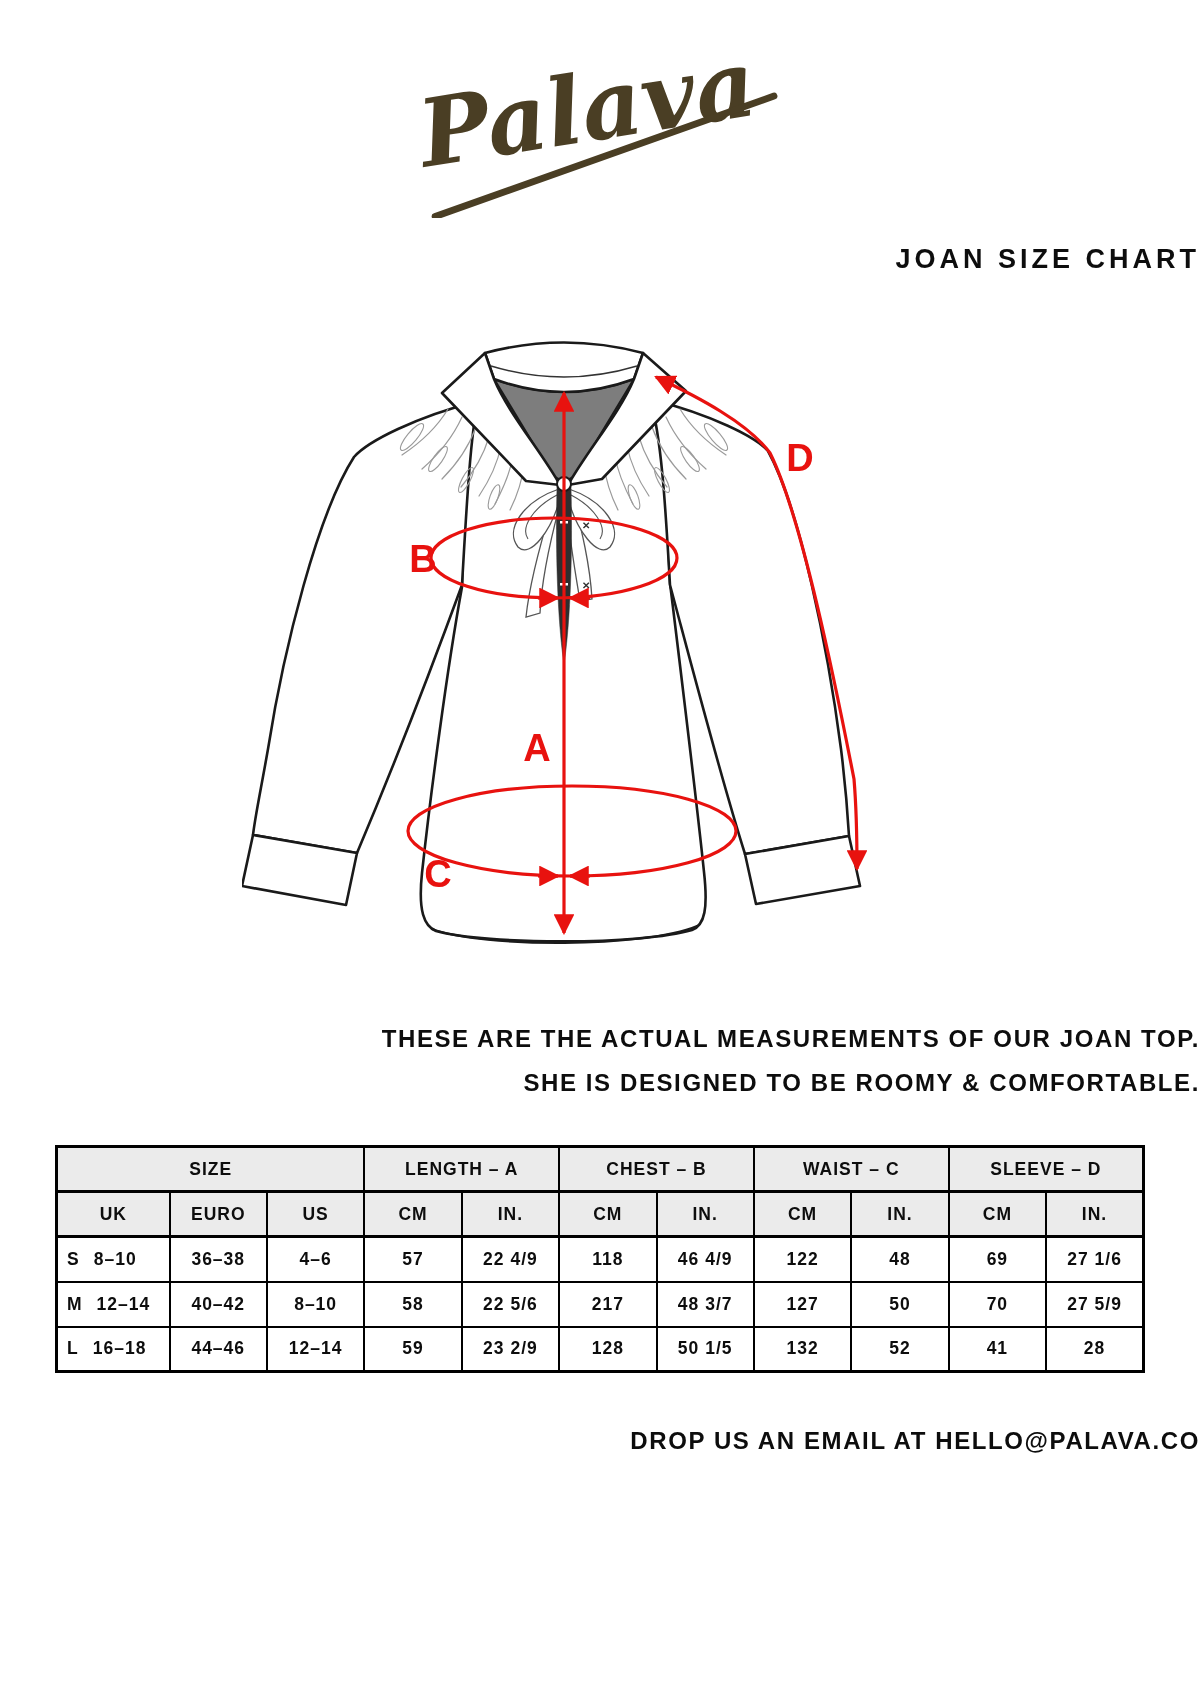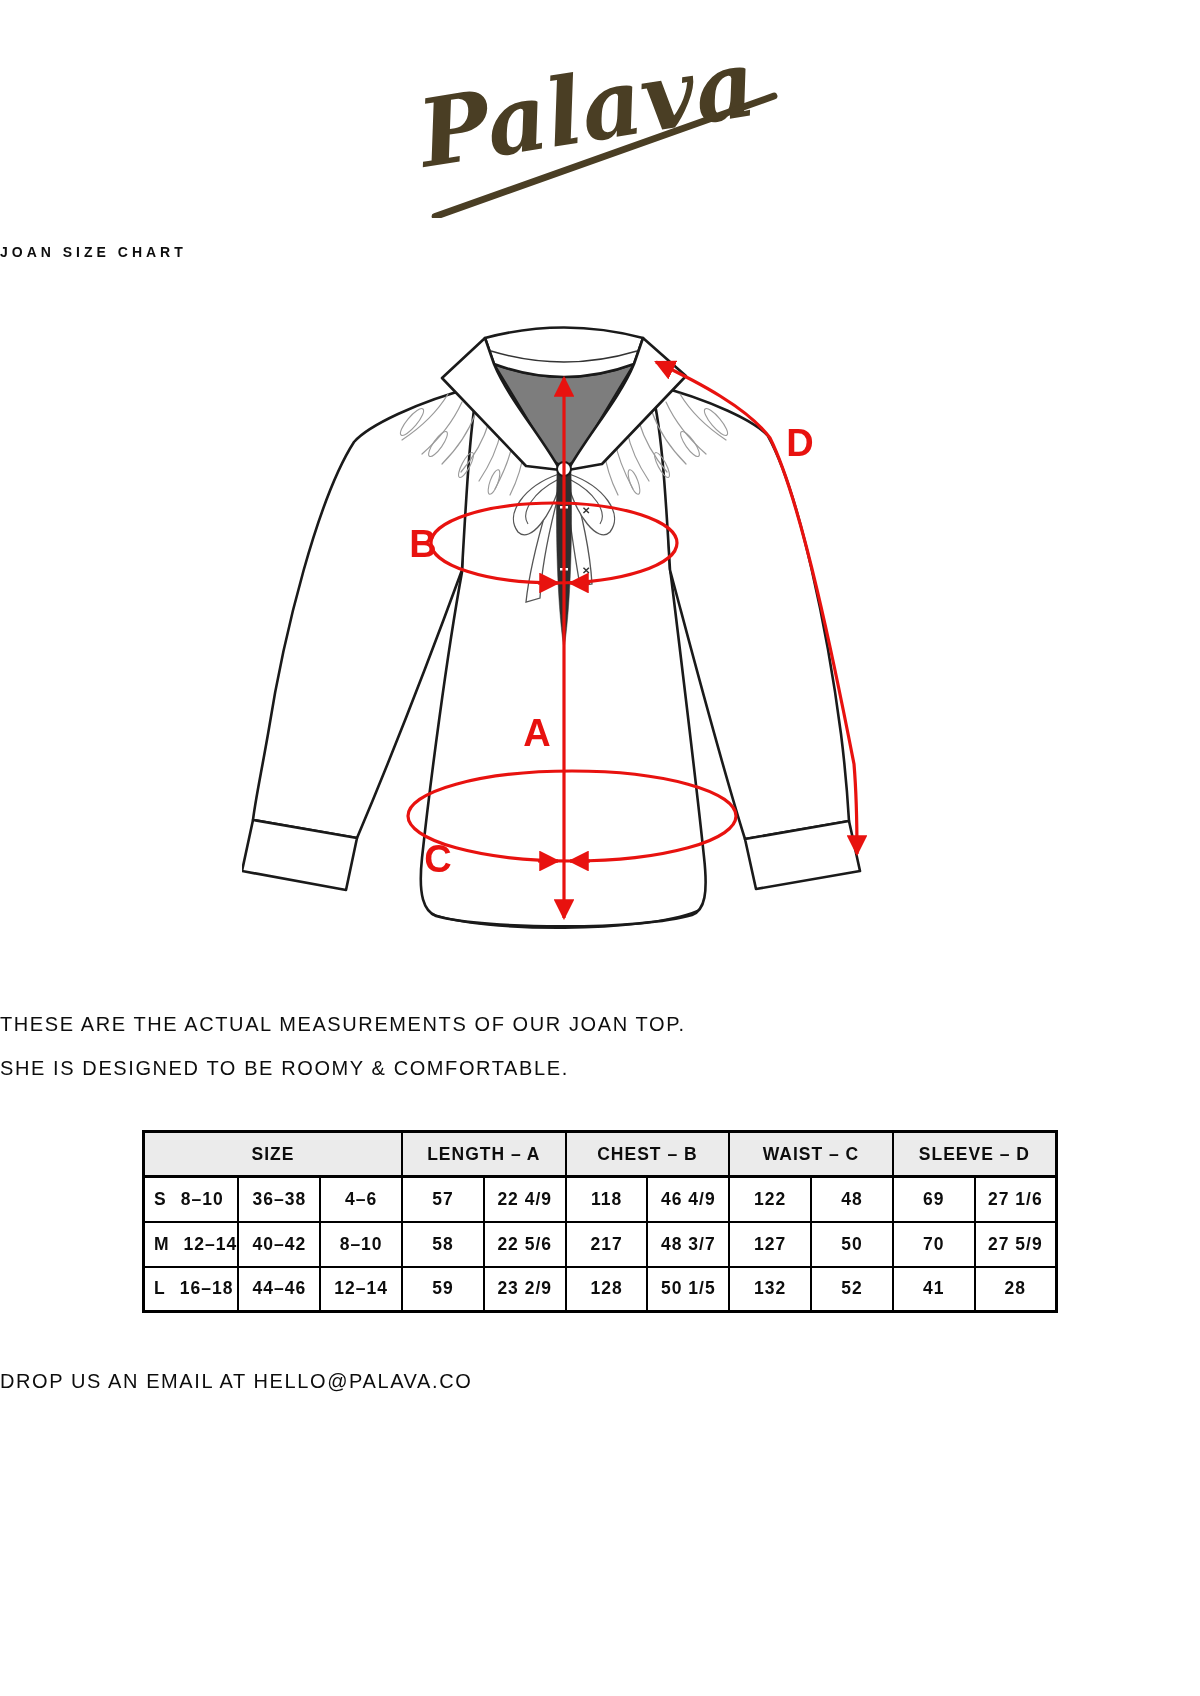--- a/index.html
+++ b/index.html
@@ -14,50 +14,50 @@
   
   .logo-wrap{display:flex; justify-content:center; padding-top:38px;}
   .logo-text{
     font-family:"DejaVu Serif", serif; font-style:italic; font-weight:bold;
     fill:var(--logo-color);
   }
   .logo-swash{stroke:var(--logo-color); stroke-width:7; fill:none; stroke-linecap:round;}
 
   
   .page-title{
-    margin-top:26px; text-align:left;
-    font-size:14px; font-weight:bold; letter-spacing:4px;
+    margin-top:26px; text-align:right;
+    font-size:27px; font-weight:bold; letter-spacing:4px;
   }
 
   
   .diagram-wrap{display:flex; justify-content:center; margin-top:42px; transform:translateX(-38px);}
   .garment-stroke{fill:#ffffff; stroke:#1a1a1a; stroke-width:2.6; stroke-linejoin:round;}
   .garment-line{fill:none; stroke:#1a1a1a; stroke-width:2.2; stroke-linecap:round;}
   .fold-line{fill:none; stroke:#333; stroke-width:1.4;}
   .gather{fill:none; stroke:#9a9a9a; stroke-width:1.2; stroke-linecap:round;}
   .gather-loop{fill:none; stroke:#9a9a9a; stroke-width:1.1;}
   .neck-fill{fill:#7d7d7d; stroke:#1a1a1a; stroke-width:2.2;}
   .bow{fill:#ffffff; stroke:#555; stroke-width:1.3;}
   .bow-inner{fill:none; stroke:#555; stroke-width:1.1;}
   .streamer{fill:#2e2e2e; stroke:#2e2e2e; stroke-width:.5;}
   .knot{fill:#fff; stroke:#1a1a1a; stroke-width:2;}
   .xmark{font-size:10px; fill:#333; font-weight:bold;}
   .red-line{stroke:var(--red); stroke-width:3.2; fill:none;}
   .red-marker{fill:var(--red);}
   .red-label{fill:var(--red); font-weight:bold; font-size:38px; font-family:"Liberation Sans",sans-serif;}
 
   
-  .lead{ text-align:left; font-weight:normal; font-size:20px; letter-spacing:1.6px; line-height:44px;}
+  .lead{ text-align:right; font-weight:bold; font-size:24px; letter-spacing:1.6px; line-height:44px;}
   .intro{margin-top:52px;}
   .advice{margin-top:46px;}
   .contact{margin-top:16px;}
 
   
   table.size-table{
-    width:916px; margin:40px auto 0; border-collapse:collapse;
+    width:1090px; margin:40px auto 0; border-collapse:collapse;
     border:3px solid #000; table-layout:fixed;
   }
   table.size-table col.c-uk{width:10.4%;}
   table.size-table th, table.size-table td{
     border:2px solid #000; text-align:center; vertical-align:middle;
     font-size:17.5px; font-weight:bold; letter-spacing:1px; height:45px;
   }
   table.size-table thead th{background:#ebebeb; border-bottom-width:3px;}
   td.size-cell{ text-align:left; }
   td.size-cell .cell-flex{display:flex; align-items:center; gap:14px; padding-left:9px;}
@@ -187,20 +187,33 @@
         <col>
         <col>
     </colgroup>
     <thead>
         <tr>
           <th colspan="3">SIZE</th>
           <th colspan="2">LENGTH – A</th>
           <th colspan="2">CHEST – B</th>
           <th colspan="2">WAIST – C</th>
           <th colspan="2">SLEEVE – D</th>
+        </tr>
+        <tr>
+          <th>UK</th>
+          <th>EURO</th>
+          <th>US</th>
+          <th>CM</th>
+          <th>IN.</th>
+          <th>CM</th>
+          <th>IN.</th>
+          <th>CM</th>
+          <th>IN.</th>
+          <th>CM</th>
+          <th>IN.</th>
         </tr>
       </thead>
     <tbody>
         <tr>
           <td class="size-cell">
             <div class="cell-flex">
               <span>S</span>
               <span>8–10</span>
             </div>
           </td>

